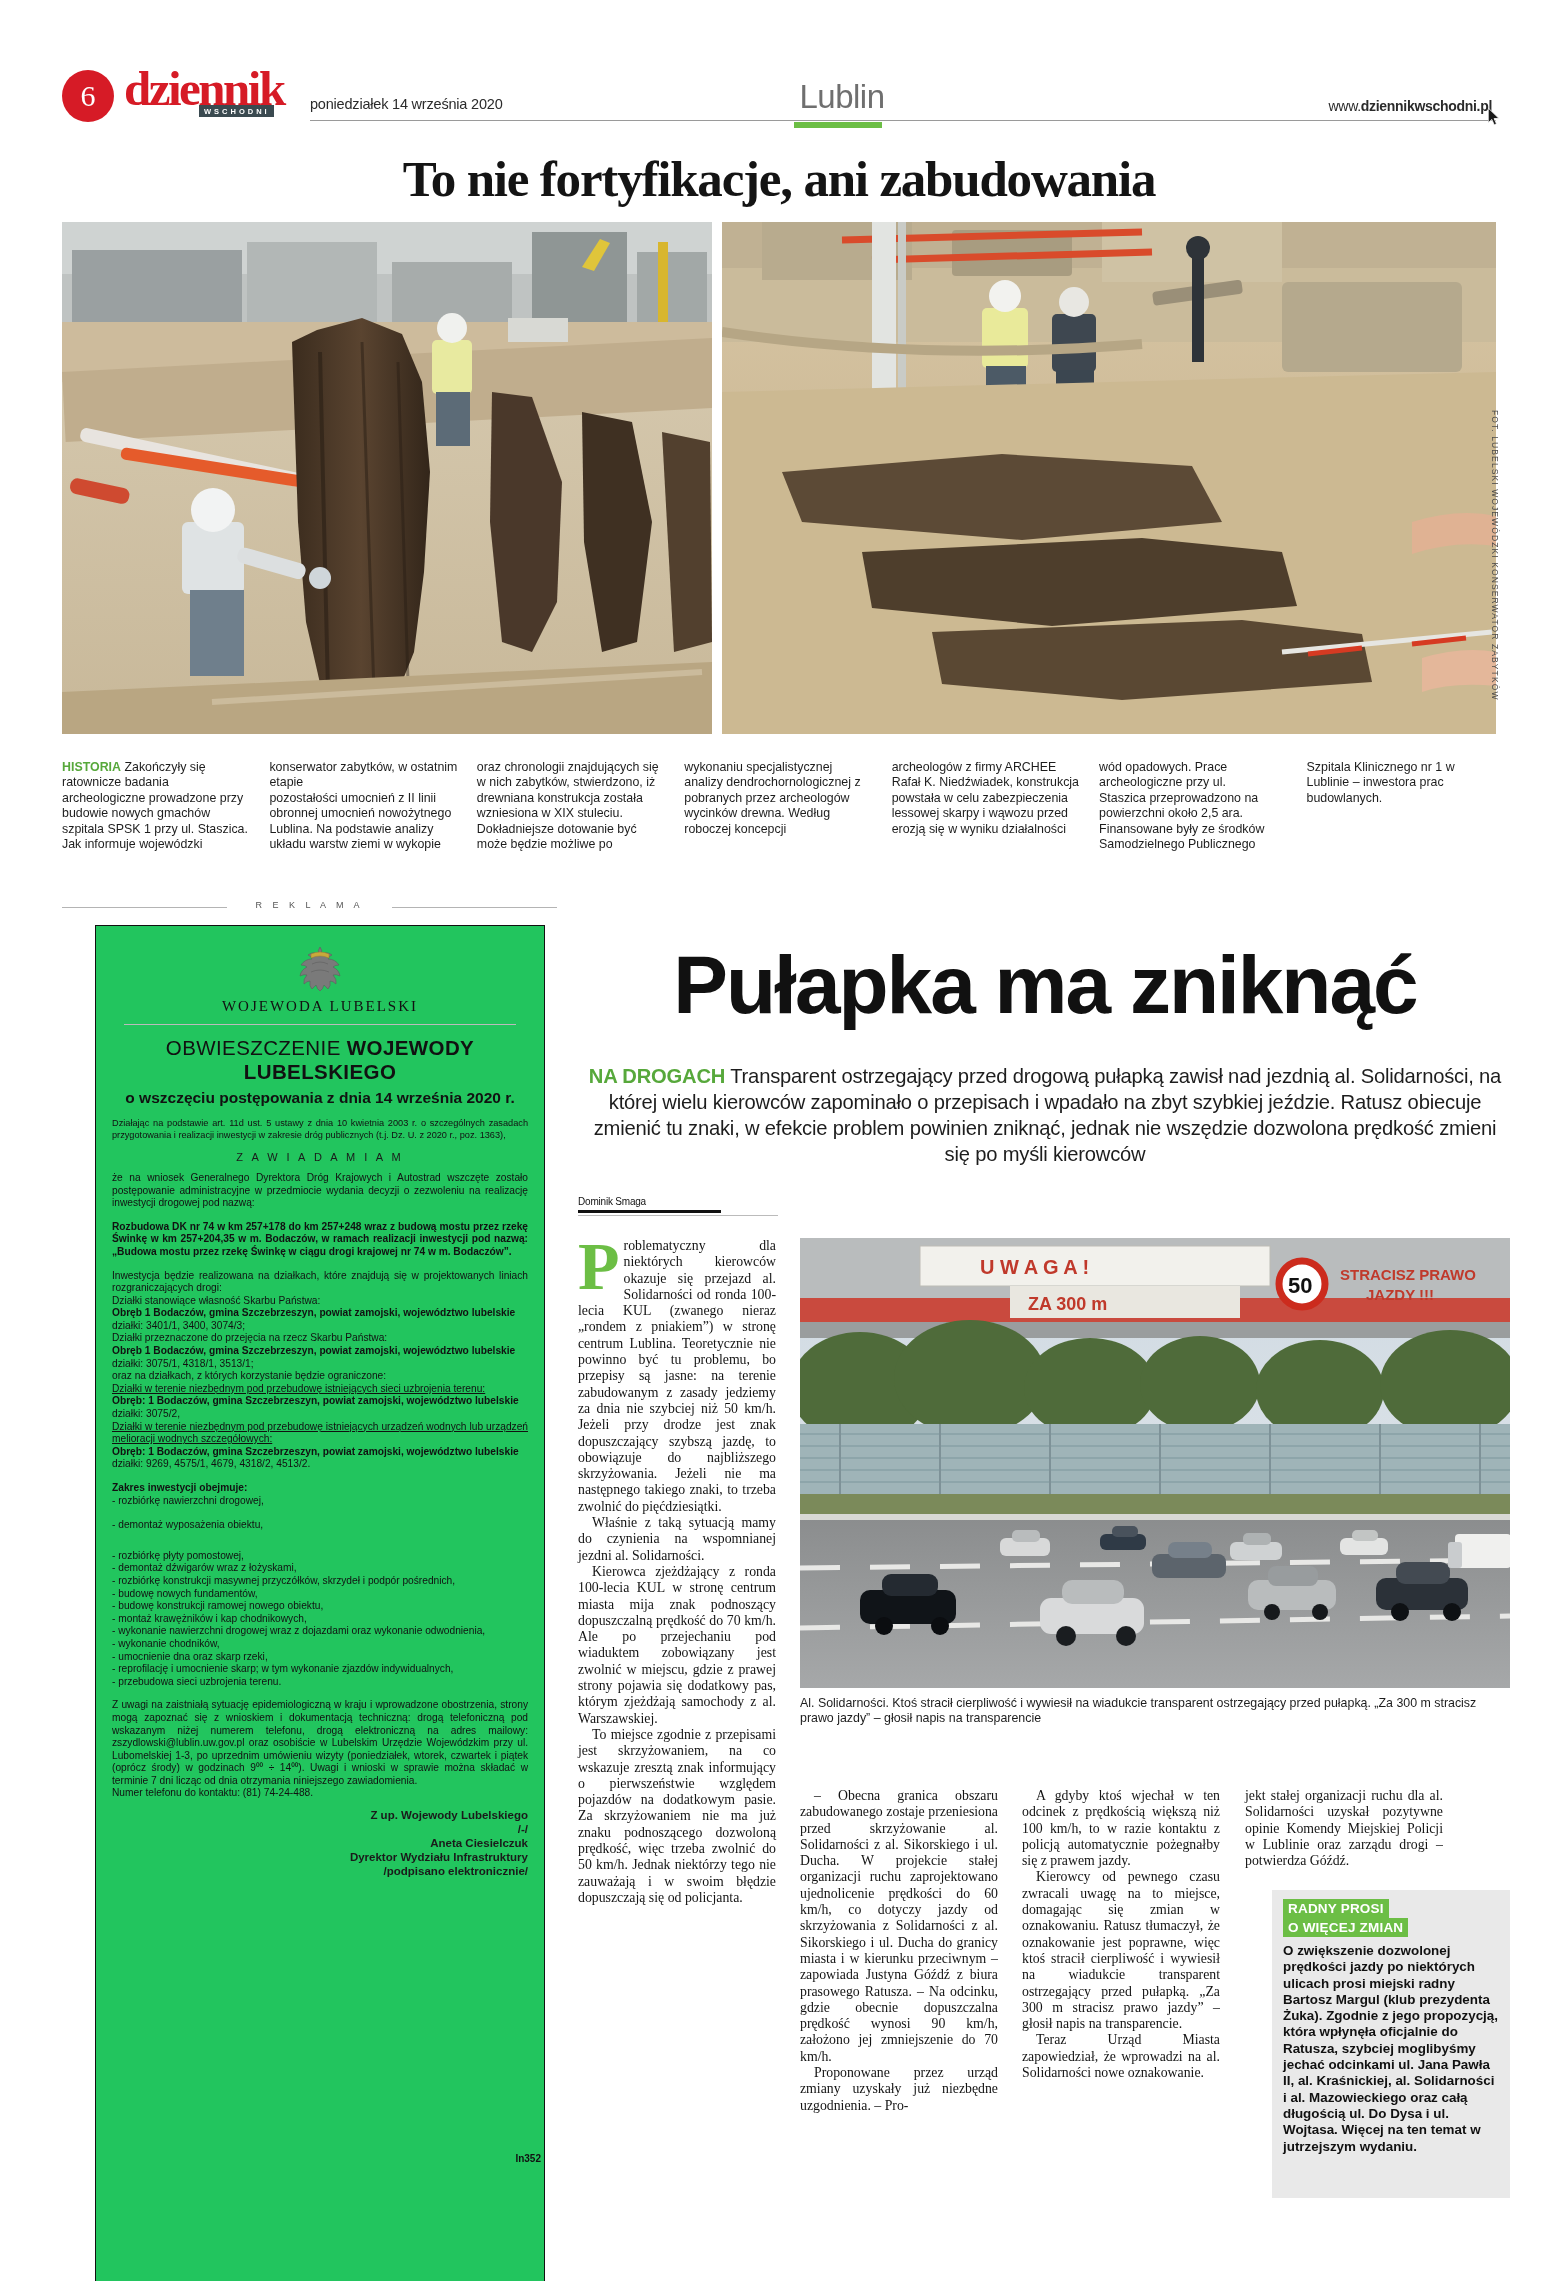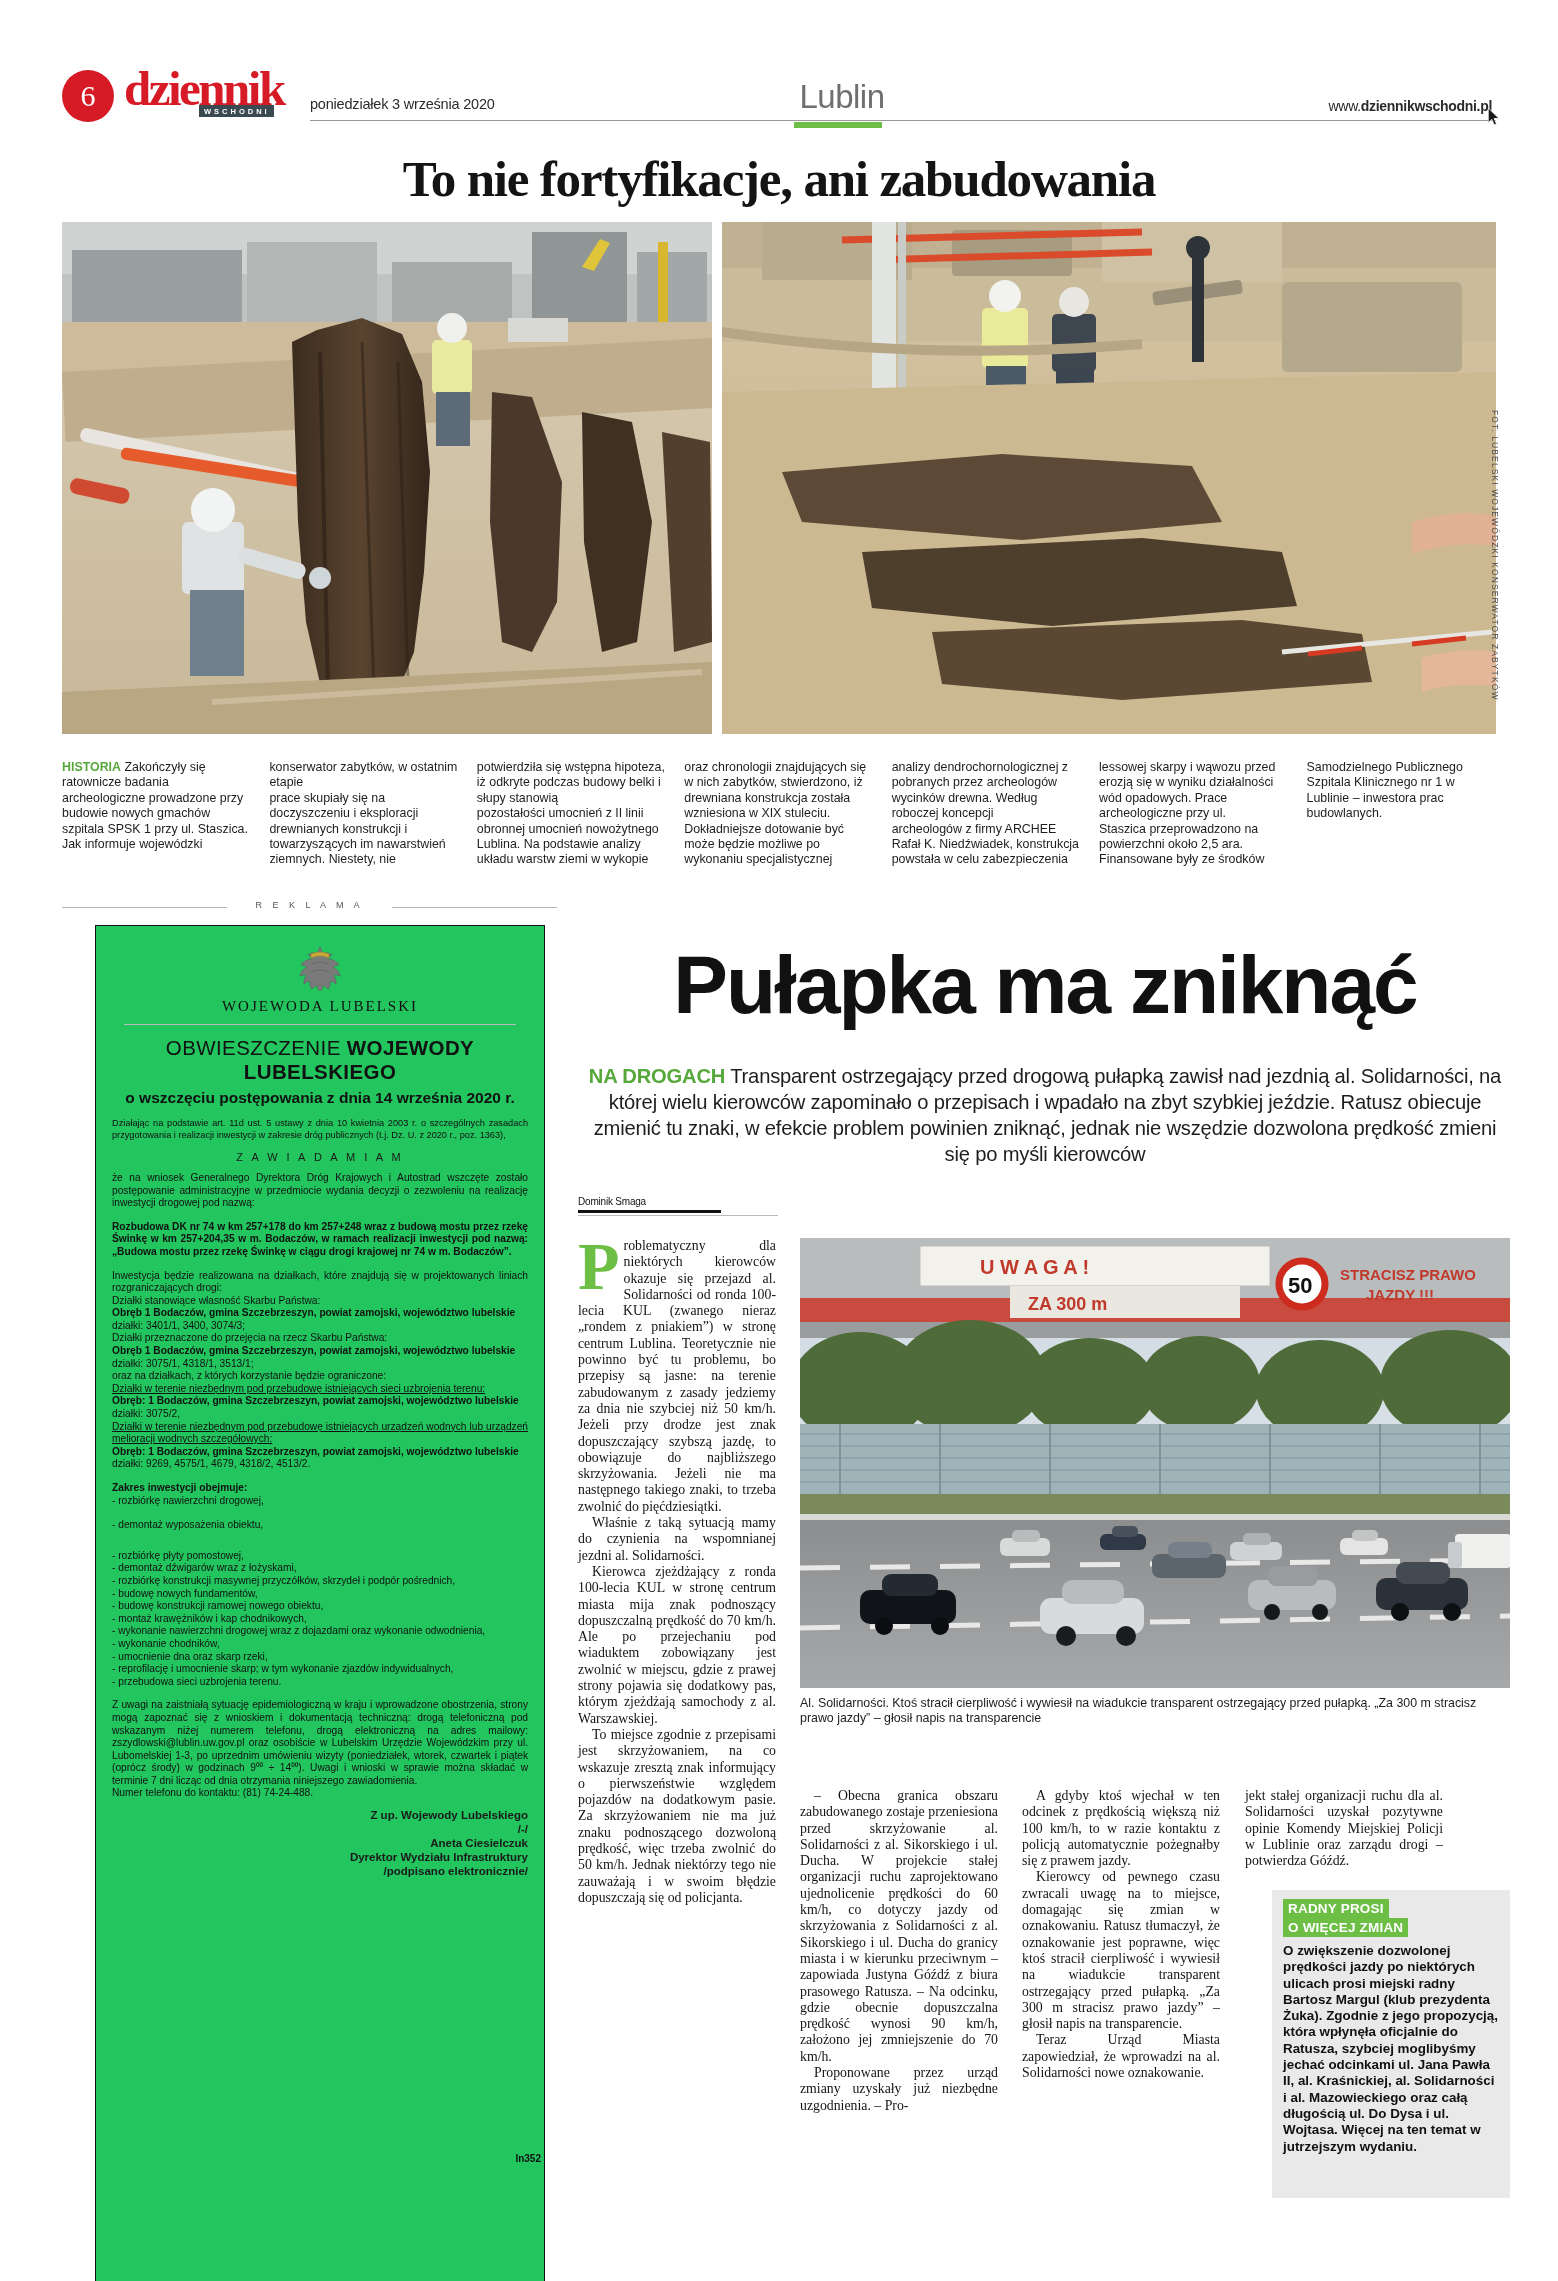--- a/index.html
+++ b/index.html
@@ -162,21 +162,21 @@
 </style>
 </head>
 <body>
 
 <div class="page">
 
   <div class="masthead">
     <div class="pagenum-badge">6</div>
     <div class="logo">dziennik</div>
     <div class="logo-sub">WSCHODNI</div>
-    <div class="masthead-date">poniedziałek 3 września 2020</div>
+    <div class="masthead-date">poniedziałek 14 września 2020</div>
     <div class="masthead-rule"></div>
     <div class="section-title">Lublin</div>
     <div class="section-underline"></div>
     <div class="masthead-url"><span>www.</span><b>dziennikwschodni.pl</b></div>
     <svg class="cursor-arrow" viewBox="0 0 12 16">
         <path d="M0 0 L0 13 L3.2 10.2 L5.3 15 L7.3 14 L5.2 9.4 L9.4 9.2 Z" fill="#1a1a1a" stroke="#fff" stroke-width="0.7"></path>
       </svg>
   </div>
 
   <div class="top-headline">To nie fortyfikacje, ani zabudowania</div>
@@ -285,21 +285,20 @@
       </g>
       <path d="M700 436 q40 -12 74 -6 l0 34 q-44 -4 -74 6z" fill="#e4b79a"></path>
       <path d="M690 300 q46 -14 84 -6 l0 30 q-42 -6 -84 8z" fill="#e0b293"></path>
       <path d="M0 110 q200 30 420 12" stroke="#b6a685" stroke-width="10" fill="none"></path>
     </svg>
   </div>
   <div class="photo-credit">FOT. LUBELSKI WOJEWÓDZKI KONSERWATOR ZABYTKÓW</div>
 
   <div class="historia-cols">
     <p><span class="kicker-green">HISTORIA</span> <span>Zakończyły się ratownicze badania archeologiczne prowadzone przy budowie nowych gmachów szpitala SPSK 1 przy ul. Staszica. Jak informuje wojewódzki konserwator zabytków, w ostatnim etapie</span></p>
-    <p>prace skupiały się na doczyszczeniu i eksploracji drewnianych konstrukcji i towarzyszących im nawarstwień ziemnych. Niestety, nie potwierdziła się wstępna hipoteza, iż odkryte podczas budowy belki i słupy stanowią</p>
     <p>pozostałości umocnień z II linii obronnej umocnień nowożytnego Lublina. Na podstawie analizy układu warstw ziemi w wykopie oraz chronologii znajdujących się w nich zabytków, stwierdzono, iż</p>
     <p>drewniana konstrukcja została</p>
     <p>wzniesiona w XIX stuleciu. Dokładniejsze dotowanie być może będzie możliwe po wykonaniu specjalistycznej analizy dendrochornologicznej z pobranych przez archeologów wycinków drewna.
 Według roboczej koncepcji</p>
     <p>archeologów z firmy ARCHEE Rafał K. Niedźwiadek, konstrukcja powstała w celu zabezpieczenia lessowej skarpy i wąwozu przed erozją się w wyniku działalności wód opadowych.
 Prace archeologiczne przy ul.</p>
     <p>Staszica przeprowadzono na powierzchni około 2,5 ara. Finansowane były ze środków Samodzielnego Publicznego Szpitala Klinicznego nr 1 w Lublinie – inwestora prac budowlanych.</p>
   </div>
 
   <div class="reklama">

